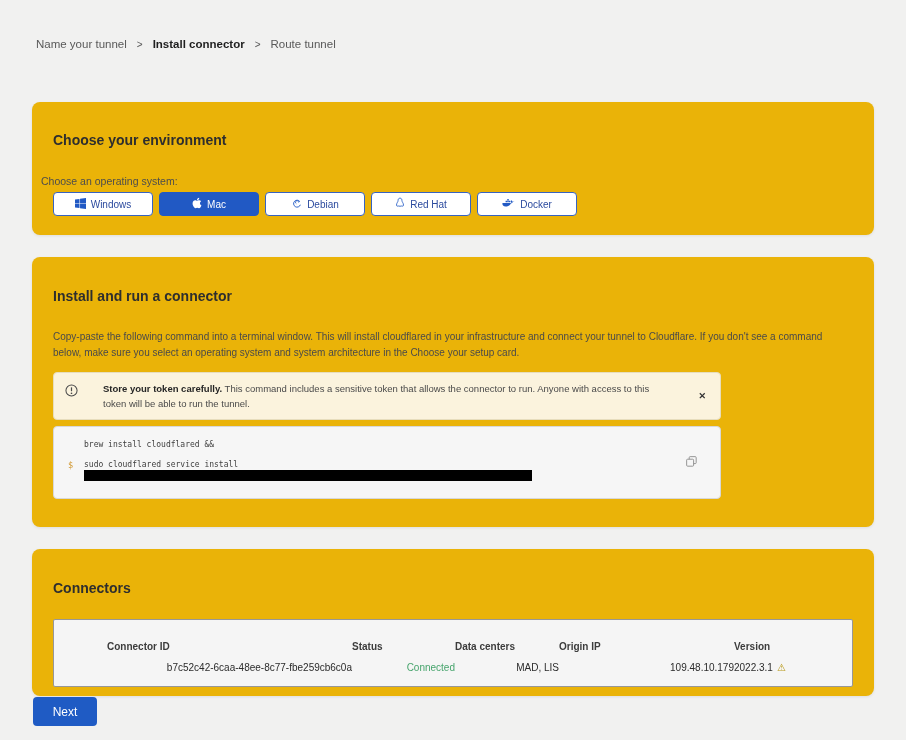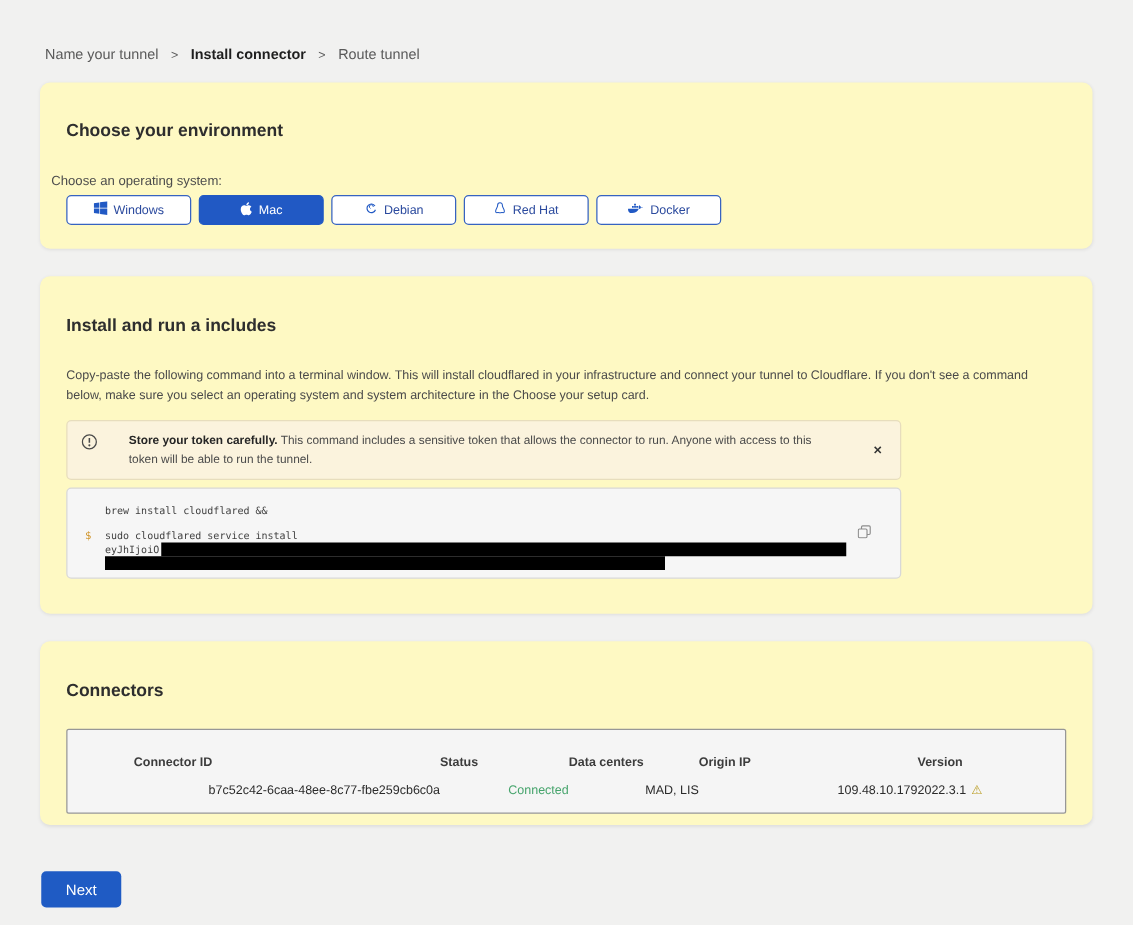--- a/index.html
+++ b/index.html
@@ -17,22 +17,23 @@
     position:absolute; left:36px; top:38px;
     display:flex; align-items:center; gap:10px;
     font-size:11.5px; color:#595959;
   }
   .breadcrumb .crumb.active { font-weight:bold; color:#1f1f1f; }
   .breadcrumb .sep { font-size:10px; color:#595959; }
 
   
   .card {
     position:absolute; left:32px; width:842px;
-    background:#fef9c3; border-radius:8px;
+    background:#eab308; border-radius:8px;
     box-shadow:0 1px 3px rgba(0,0,0,.08);
+    margin-top:36px;
   }
   .card h2 { font-size:14px; font-weight:bold; color:#2e2e2e; }
 
   
   #env-card { top:66px; height:133px; }
   #env-card h2 { position:absolute; left:21px; top:30px; }
   #env-card .os-label { position:absolute; left:9px; top:73px; font-size:10.5px; color:#4d4d4d; }
   .os-row { position:absolute; left:21px; top:90px; display:flex; gap:6px; }
   .os-btn {
     width:100px; height:24px;
@@ -160,21 +161,21 @@
             <path d="M8.6 3.2h1.8V5H8.6zM6.5 3.2h1.8V5H6.5zM4.4 3.2h1.8V5H4.4zM6.5 1h1.8v1.9H6.5z"></path>
             <path d="M15.2 4.9c-.4-.3-1.3-.4-2-.2-.1-.7-.5-1.3-1.2-1.8l-.4-.3-.3.4c-.4.6-.5 1.6-.1 2.2.1.2.3.5.6.6-.2.1-.7.3-1.3.3H.6c-.2.9 0 2.1.7 3 .7.8 1.8 1.2 3.2 1.2 3.1 0 5.4-1.4 6.5-4 .4 0 1.4 0 1.9-.9v-.1l.3-.4z"></path>
           </svg>
       </span>
       <span>Docker</span>
     </button>
   </div>
 </section>
 
 <section class="card" id="install-card">
-  <h2>Install and run a includes</h2>
+  <h2>Install and run a connector</h2>
   <p class="desc">Copy-paste the following command into a terminal window. This will install cloudflared in your infrastructure and connect your tunnel to Cloudflare. If you don't see a command below, make sure you select an operating system and system architecture in the Choose your setup card.</p>
 
   <div class="warning-banner">
     <span class="w-icon">
       <svg width="13" height="13" viewBox="0 0 14 14" fill="none">
           <circle cx="7" cy="7" r="6" stroke="#4a4a4a" stroke-width="1.1"></circle>
           <line x1="7" y1="3.6" x2="7" y2="7.8" stroke="#4a4a4a" stroke-width="1.3"></line>
           <circle cx="7" cy="10" r=".9" fill="#4a4a4a"></circle>
         </svg>
     </span>
@@ -182,23 +183,20 @@
       <b>Store your token carefully.</b>
       <span>This command includes a sensitive token that allows the connector to run. Anyone with access to this token will be able to run the tunnel.</span>
     </span>
     <button class="warning-close">✕</button>
   </div>
 
   <div class="code-block">
     <span class="code-prompt">$</span>
     <div class="code-line first">brew install cloudflared &amp;&amp;</div>
     <div class="code-line">sudo cloudflared service install</div>
-    <div class="code-line">
-      <span>eyJhIjoiO</span><span class="redact-bar bar1"></span>
-    </div>
     <div class="redact-bar bar2"></div>
     <button class="copy-btn">
       <svg width="11" height="11" viewBox="0 0 12 12" fill="none" stroke="#8c8c8c">
           <rect x="3.5" y="0.7" width="7.6" height="7.6" rx="1"></rect>
           <rect x="0.7" y="3.5" width="7.6" height="7.6" rx="1" fill="#f6f6f6"></rect>
         </svg>
     </button>
   </div>
 </section>
 

